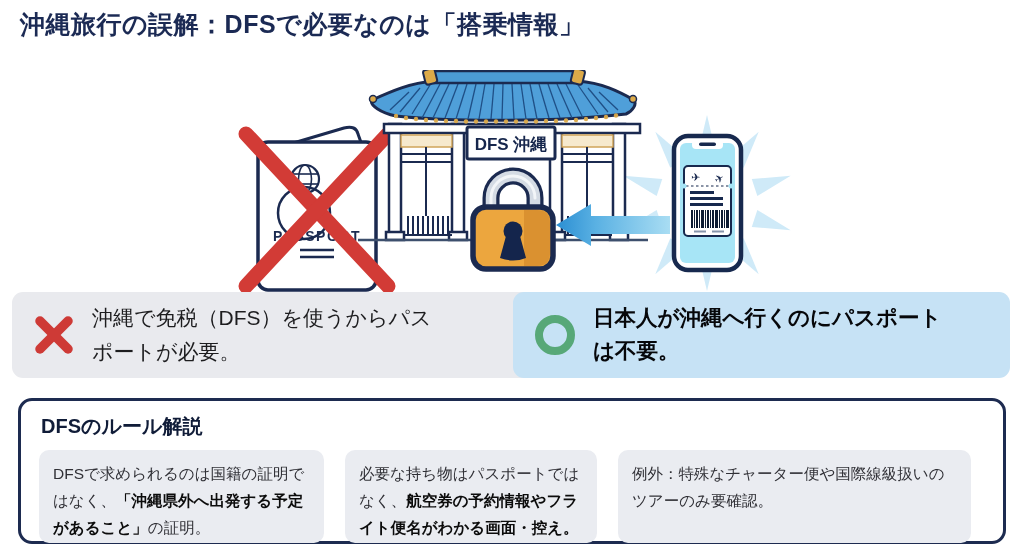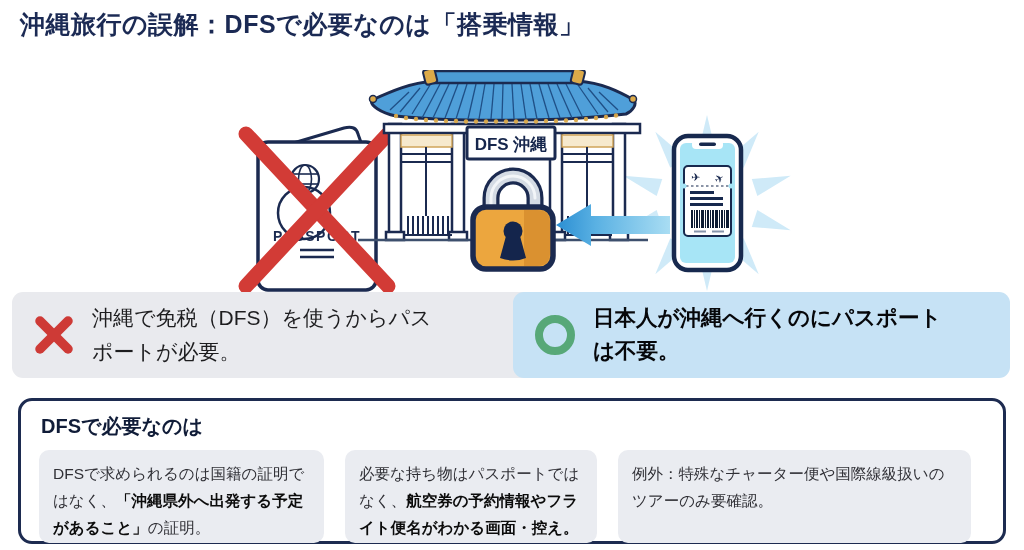--- a/index.html
+++ b/index.html
@@ -265,21 +265,21 @@
     </svg>
     <p>沖縄で免税（DFS）を使うからパスポートが必要。</p>
   </div>
 
   <div class="claim claim-right">
     <span class="ring"></span>
     <p>日本人が沖縄へ行くのにパスポートは不要。</p>
   </div>
 
   <div class="rules">
-    <h2>DFSで必要なのは</h2>
+    <h2>DFSのルール解説</h2>
     <div class="cards">
       <div class="card card-1">
         <span>DFSで求められるのは国籍の証明ではなく、</span><b>「沖縄県外へ出発する予定があること」</b><span>の証明。</span>
       </div>
       <div class="card card-2">
         <span>必要な持ち物はパスポートではなく、</span><b>航空券の予約情報やフライト便名がわかる画面・控え。</b><span></span>
       </div>
       <div class="card card-3">
         <span>例外：特殊なチャーター便や国際線級扱いのツアーのみ要確認。</span><b></b><span></span>
       </div>

